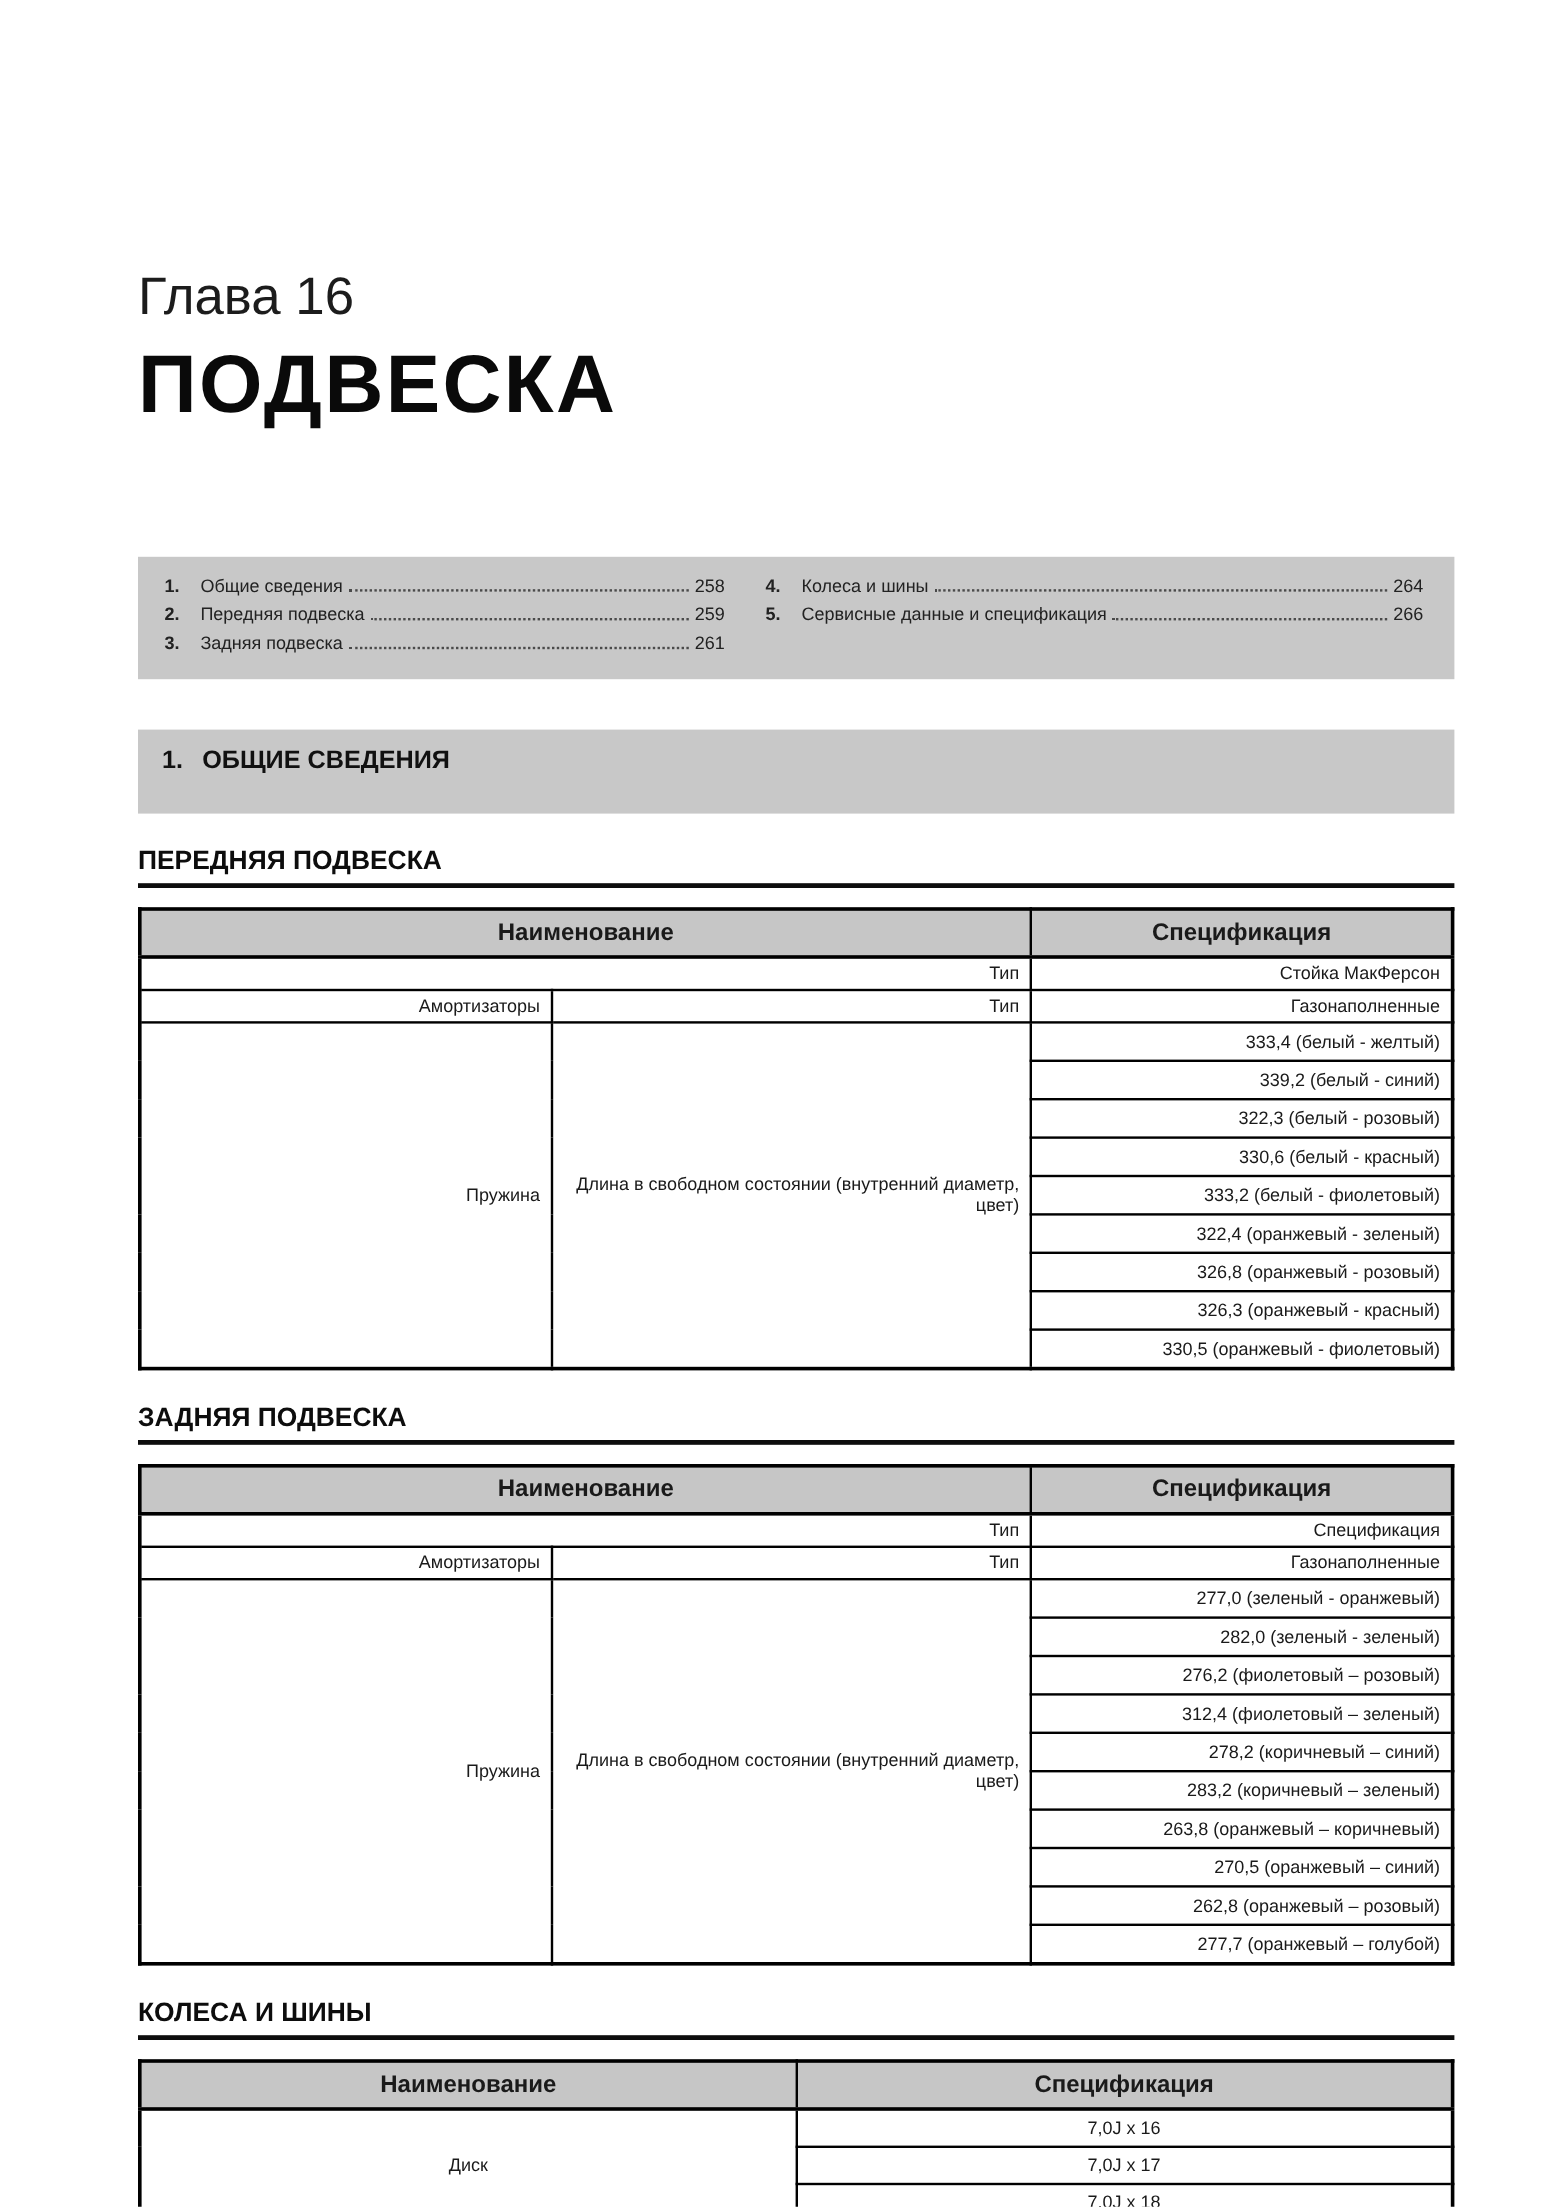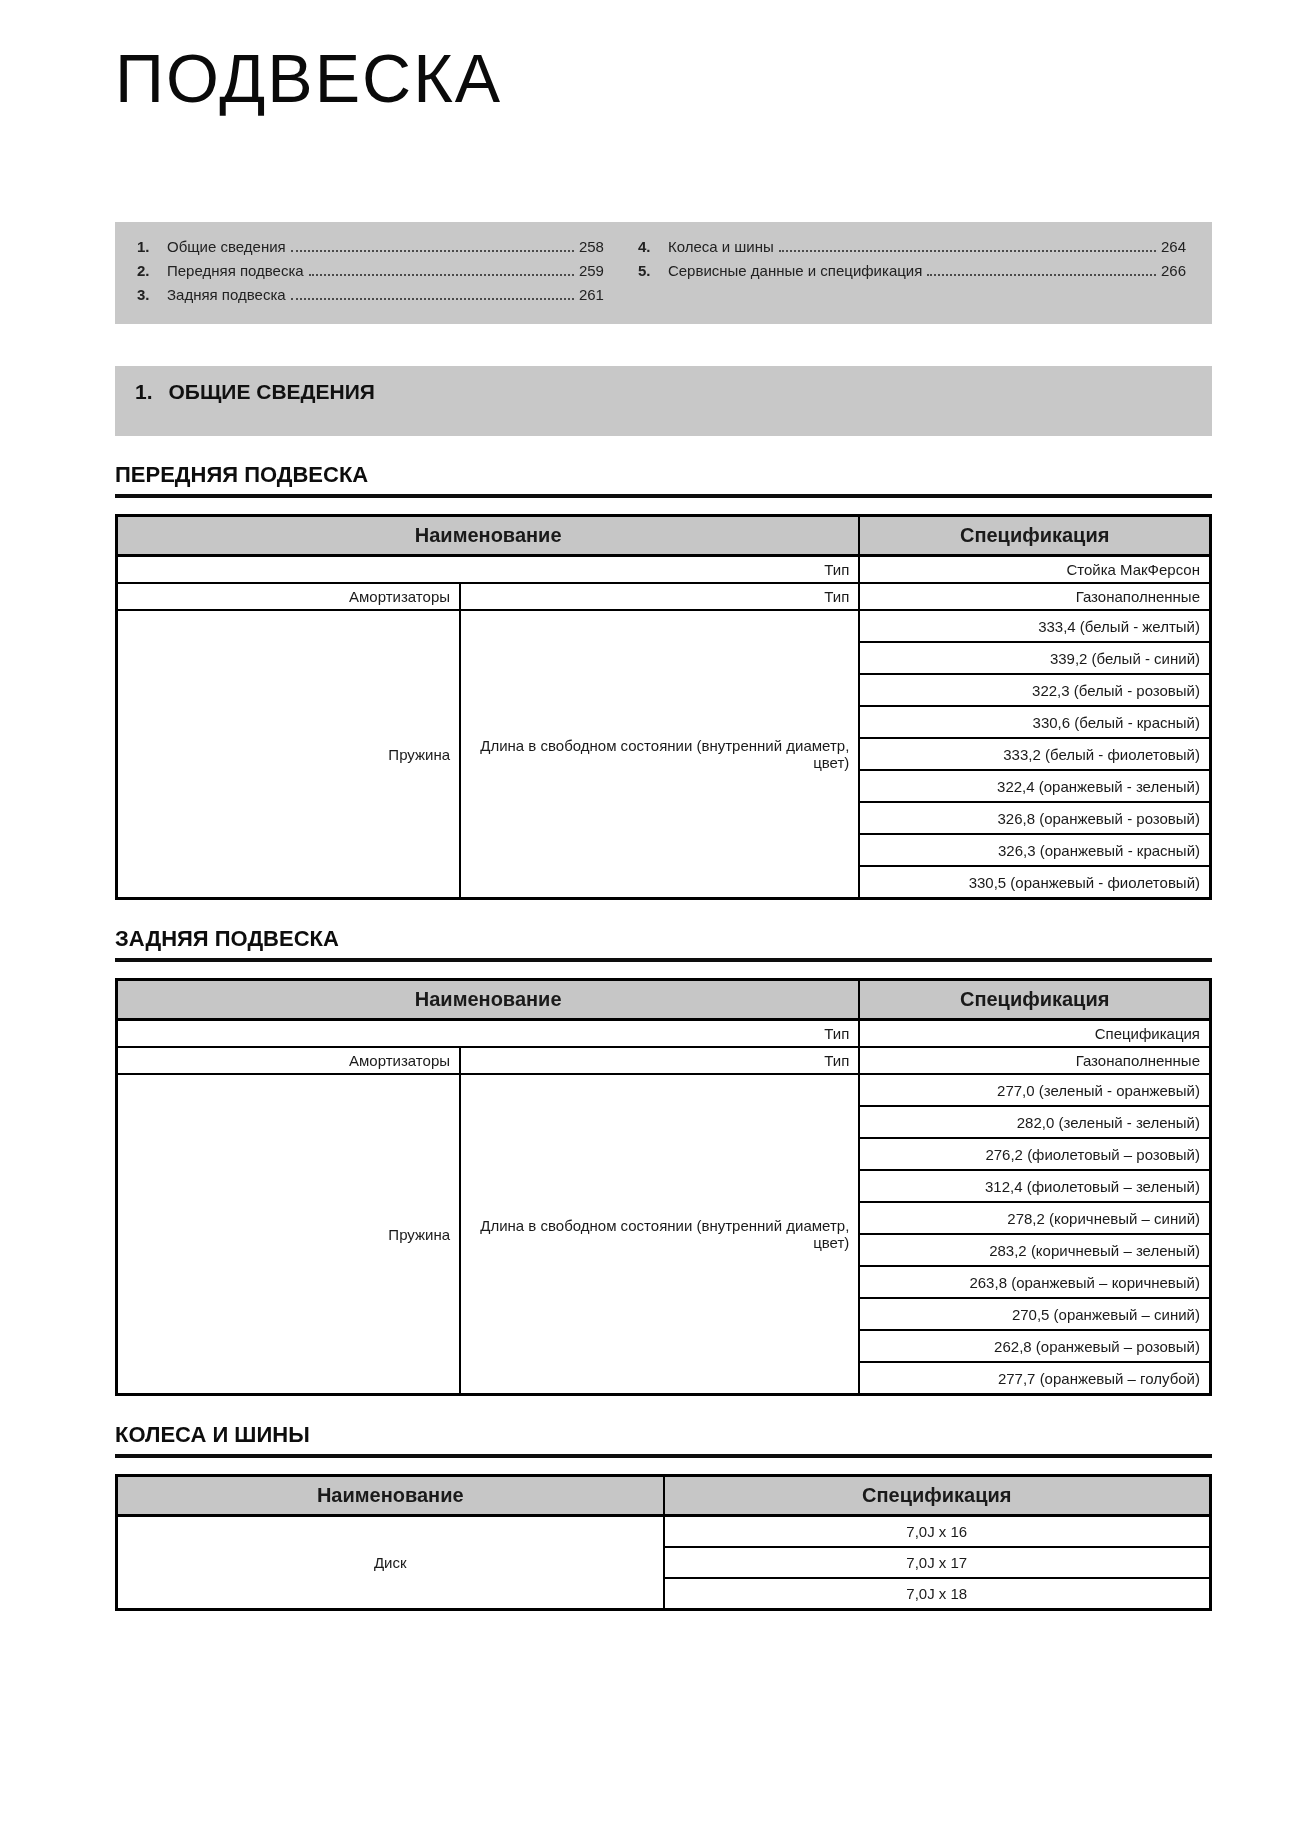--- a/index.html
+++ b/index.html
@@ -13,23 +13,23 @@
   .content { padding: 0 88px 0 115px; }
 
   .chapter {
     margin-top: 226px;
     font-size: 44px;
     font-weight: 400;
     color: #1c1c1c;
     line-height: 1;
   }
   .page-title {
-    margin: 44px 0 0 0;
+    margin: 16px 0 0 0;
     font-size: 68px;
-    font-weight: normal;
+    font-weight: bold;
     letter-spacing: 2px;
     line-height: 1;
     color: #0a0a0a;
   }
 
   
   .toc {
     margin-top: 110px;
     background: #c8c8c8;
     padding: 15px 26px 20px 22px;
@@ -95,20 +95,21 @@
 
   
   table.wheels-table th, table.wheels-table td { text-align: center; }
   table.wheels-table td { padding: 3px 6px; height: 23px; margin-top: 34px; }
 </style>
 </head>
 <body>
 
 <div class="content">
 
+  <div class="chapter">Глава 16</div>
   <div class="page-title">ПОДВЕСКА</div>
 
   <div class="toc">
     <div class="toc-col left">
       <div class="toc-entry">
         <span class="toc-num">1.</span>
         <span class="toc-label">Общие сведения</span>
         <span class="toc-leader"></span>
         <span class="toc-page">258</span>
       </div>

